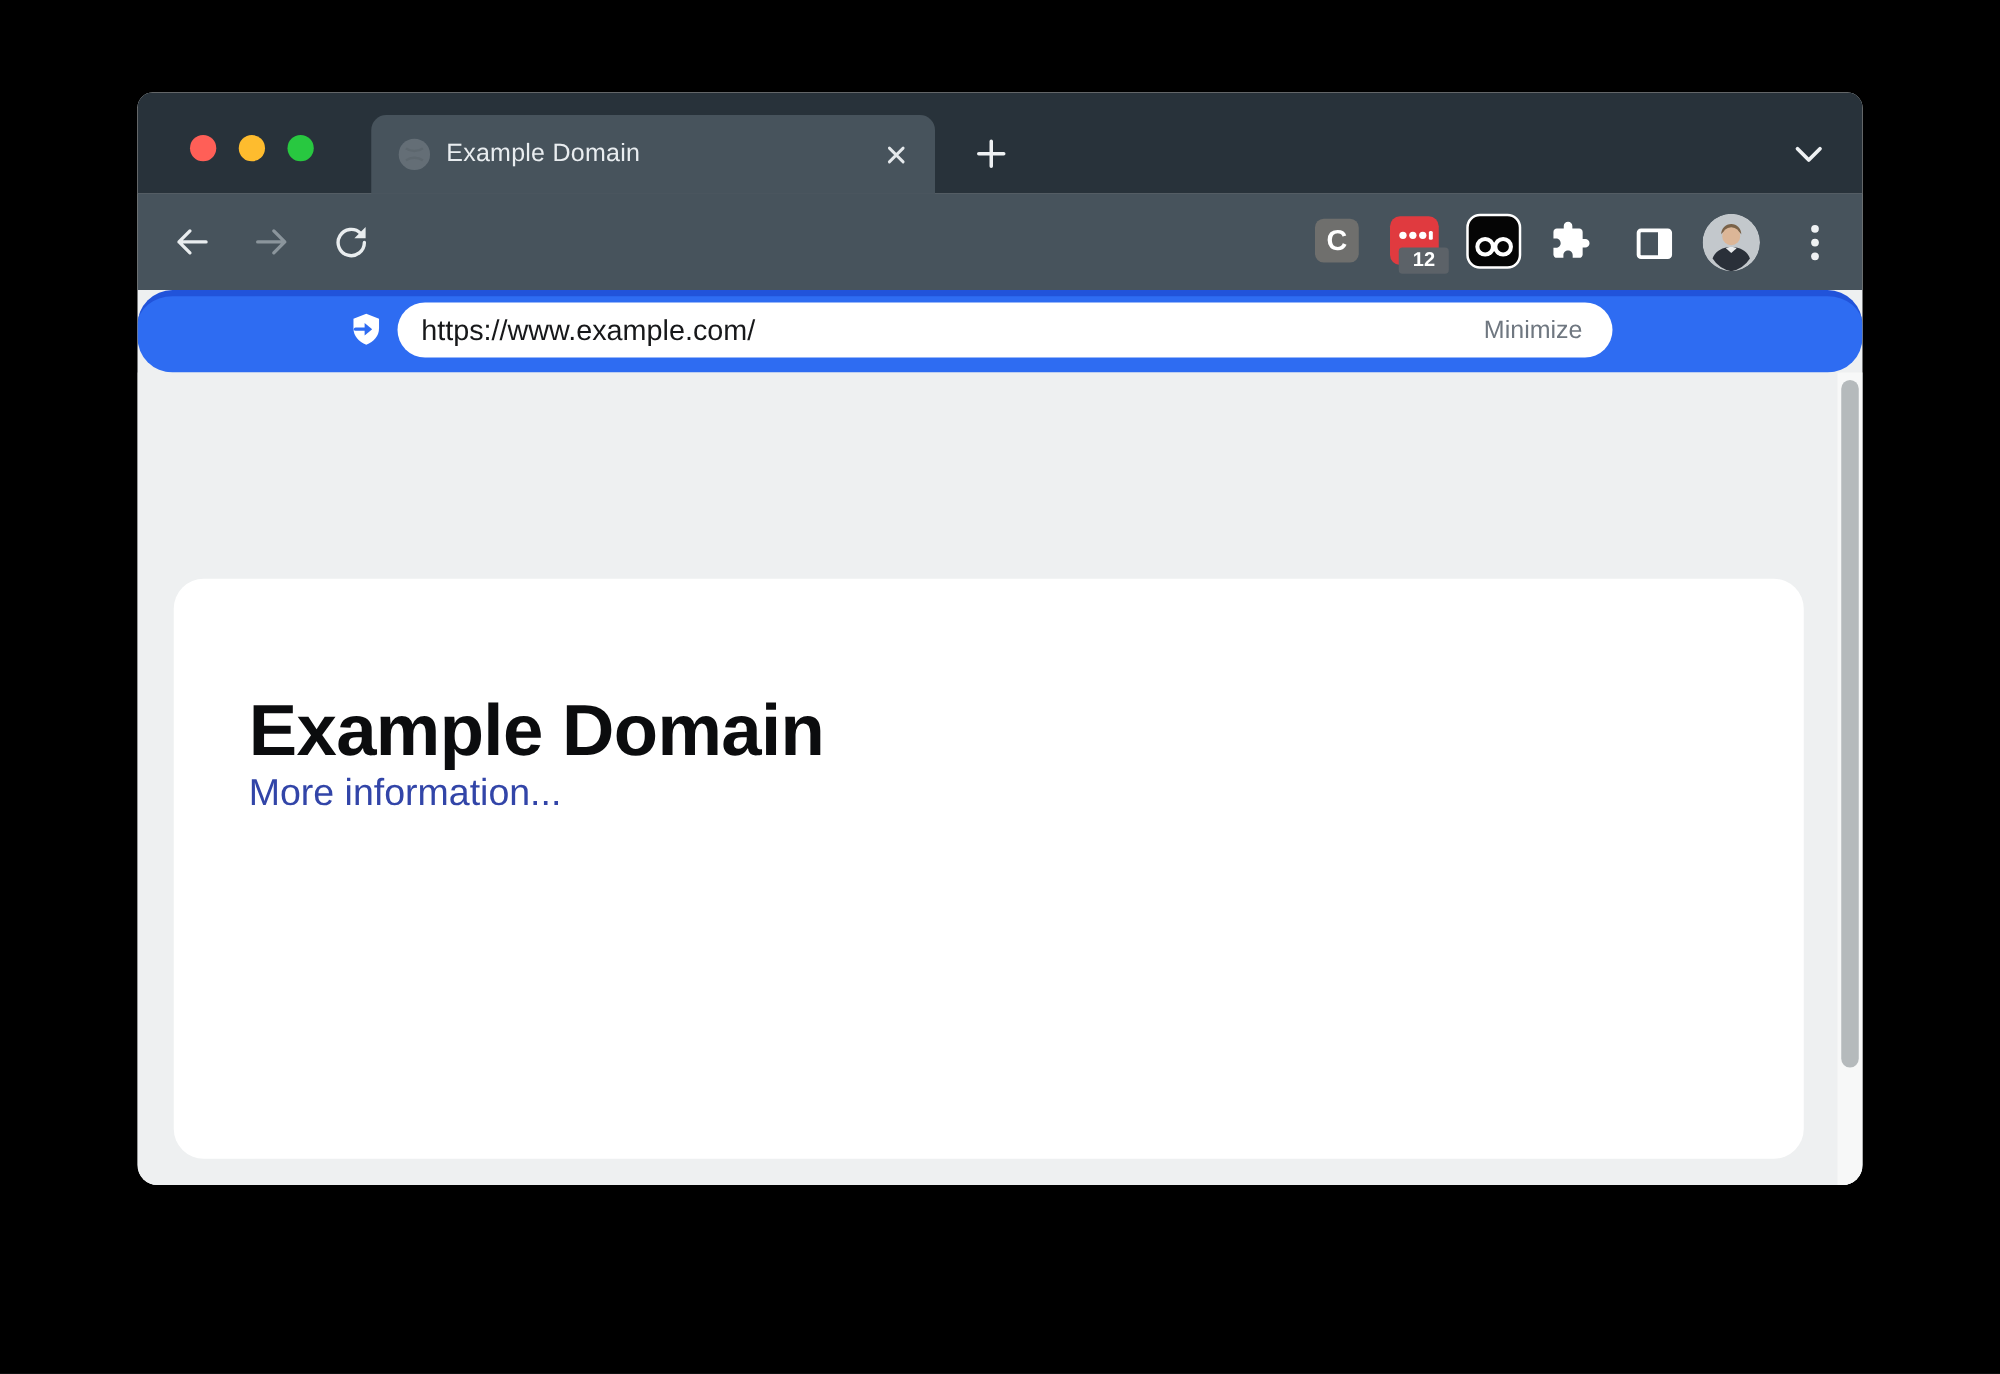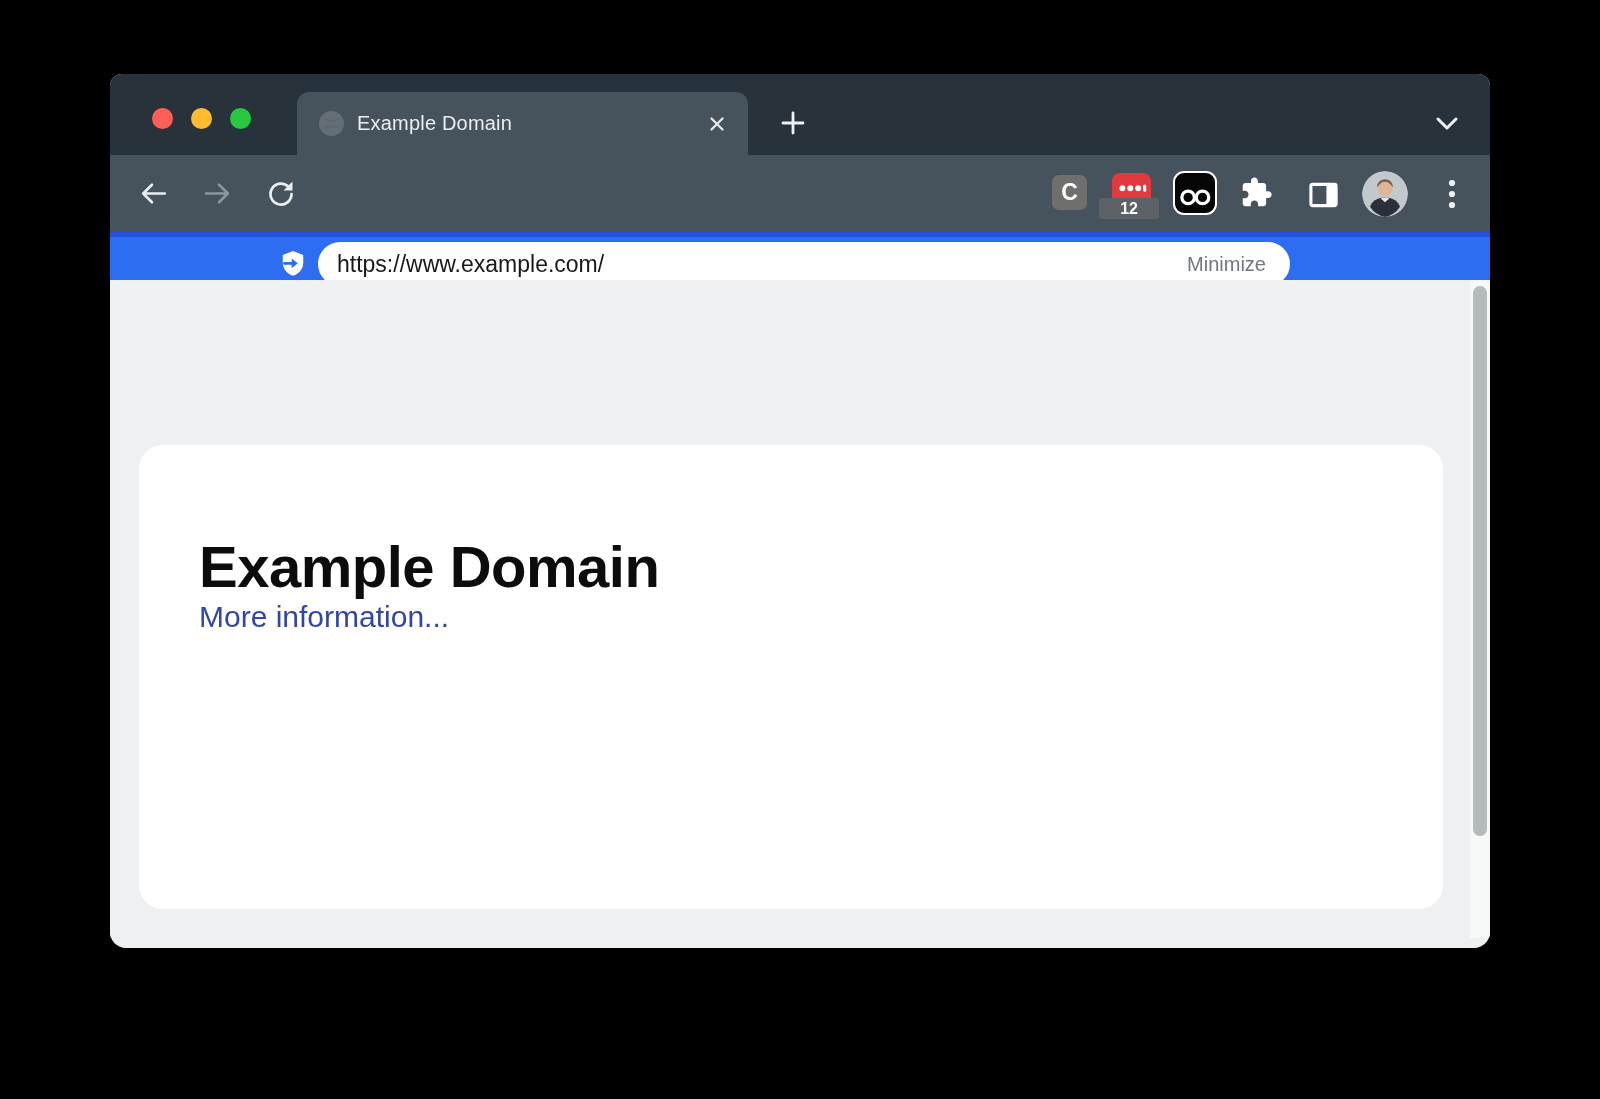--- a/index.html
+++ b/index.html
@@ -22,25 +22,25 @@
   .toolbar{position:relative;height:77px;background:#47535c;}
   .tbtn{position:absolute;top:22px;width:33px;height:33px;display:flex;align-items:center;justify-content:center;}
   .omnibox{position:absolute;left:215px;top:13px;width:692px;height:50px;background:#39434c;
     border-radius:25px;display:flex;align-items:center;padding:0 20px 0 24px;box-sizing:border-box;}
   .omnibox .url{color:#f3f6f8;font-size:23px;font-weight:600;letter-spacing:.2px;flex:1;white-space:nowrap;overflow:hidden;}
   .ombtn{width:32px;height:32px;flex:none;display:flex;align-items:center;justify-content:center;margin-left:28px;}
   .ext{position:absolute;top:20px;border-radius:7px;display:flex;align-items:center;justify-content:center;}
   .ext-c{left:942px;width:35px;height:35px;background:#6f6f6d;color:#fff;font-size:23px;font-weight:bold;}
   .ext-red{left:1002px;width:39px;height:39px;top:18px;background:#e03a3f;border-radius:8px;}
   .ext-badge{position:absolute;right:-8px;bottom:-7px;background:#5c6268;color:#fff;font-size:16px;font-weight:bold;
-    padding:1px 21px;border-radius:3px;line-height:19px;}
+    padding:1px 11px;border-radius:3px;line-height:19px;}
   .ext-black{left:1063px;width:44px;height:44px;top:16px;background:#050505;border-radius:11px;border:2px solid #fff;box-sizing:border-box;}
   .avatar{position:absolute;left:1252px;top:16px;width:46px;height:46px;border-radius:50%;overflow:hidden;}
   
-  .bluebar{position:relative;height:48px;background:#2e6cf2;border-top:5px solid #2153da;box-sizing:border-box;}
+  .bluebar{position:relative;height:66px;background:#2e6cf2;border-top:5px solid #2153da;box-sizing:border-box;border-radius:28px;}
   .shield{position:absolute;left:170px;top:13px;width:26px;height:28px;}
   .accesspill{position:absolute;left:208px;top:5px;width:972px;height:44px;background:#fff;border-radius:22px;
     display:flex;align-items:center;padding:0 24px 0 19px;box-sizing:border-box;}
   .accesspill .aurl{color:#17181a;font-size:23px;flex:1;white-space:nowrap;overflow:hidden;}
   .accesspill .minimize{color:#6f7780;font-size:20px;flex:none;cursor:pointer;}
   
   .viewport{position:relative;height:658px;background:#eef0f1;}
   .scrolltrack{position:absolute;right:0;top:0;width:20px;height:100%;background:#f7f8f8;}
   .scrollthumb{position:absolute;right:3px;top:6px;width:14px;height:550px;border-radius:7px;background:#b5babc;}
   .card{position:absolute;left:29px;top:165px;width:1304px;height:464px;background:#fff;border-radius:24px;

